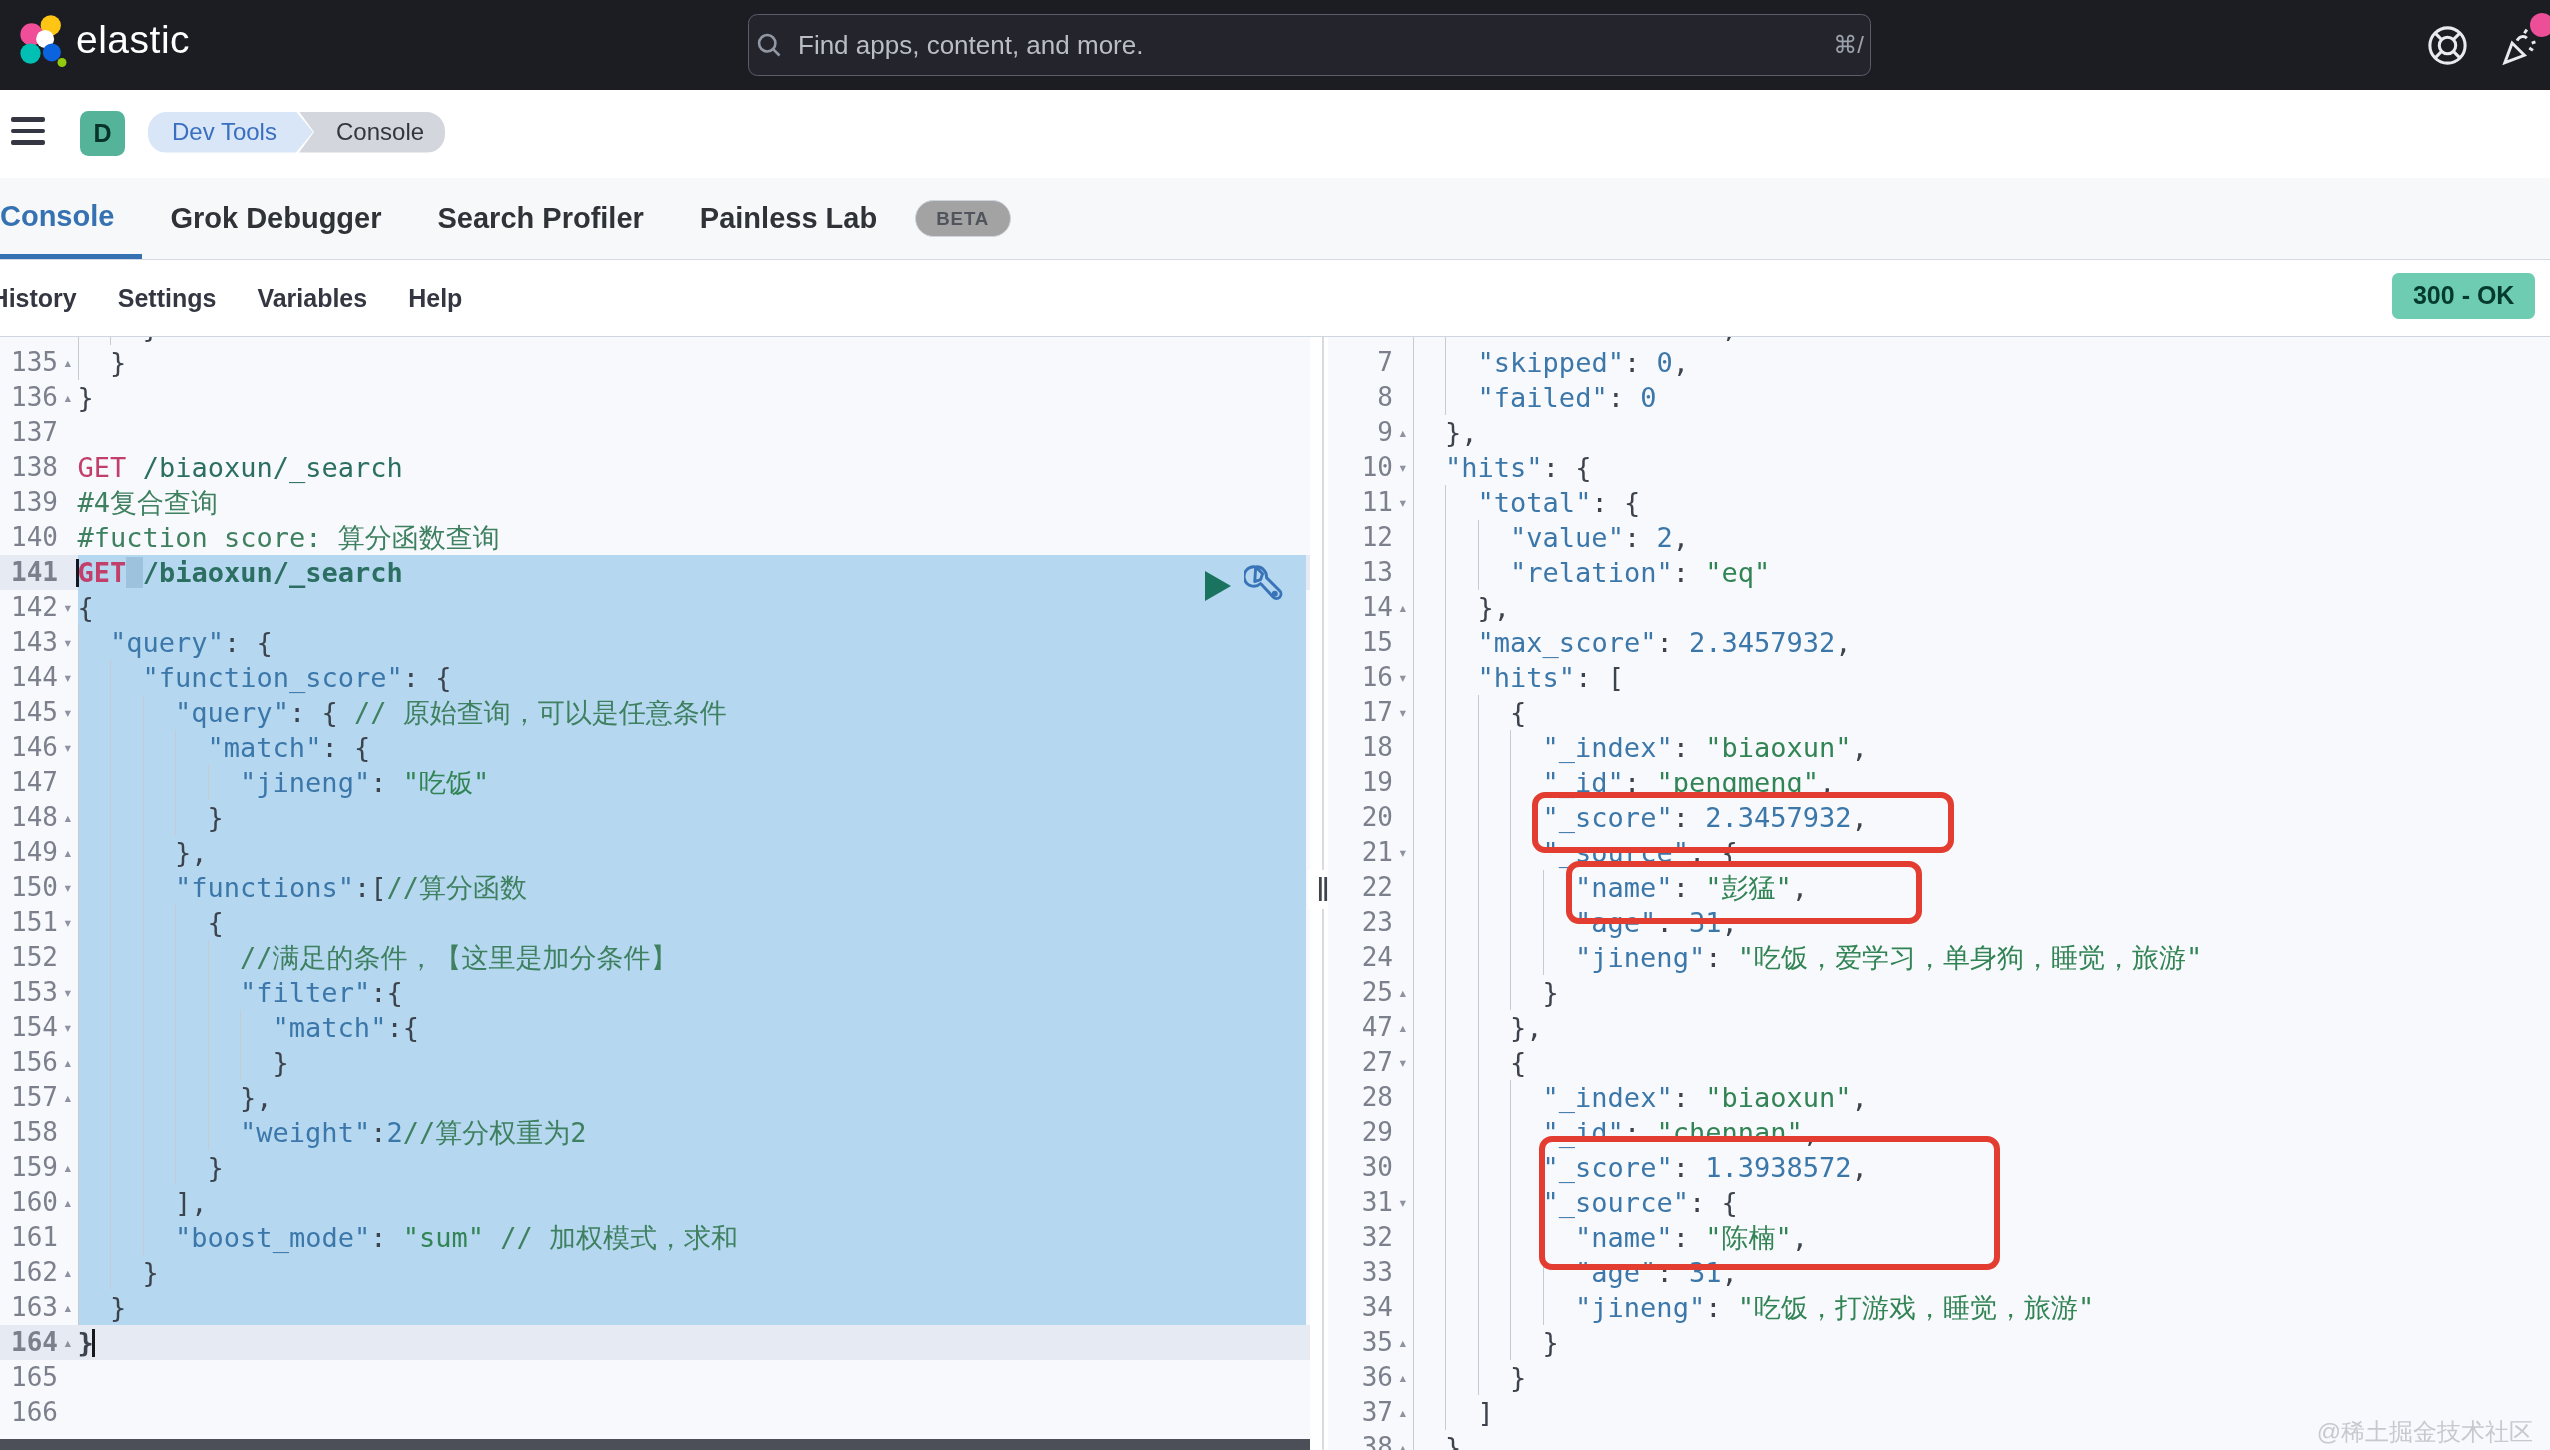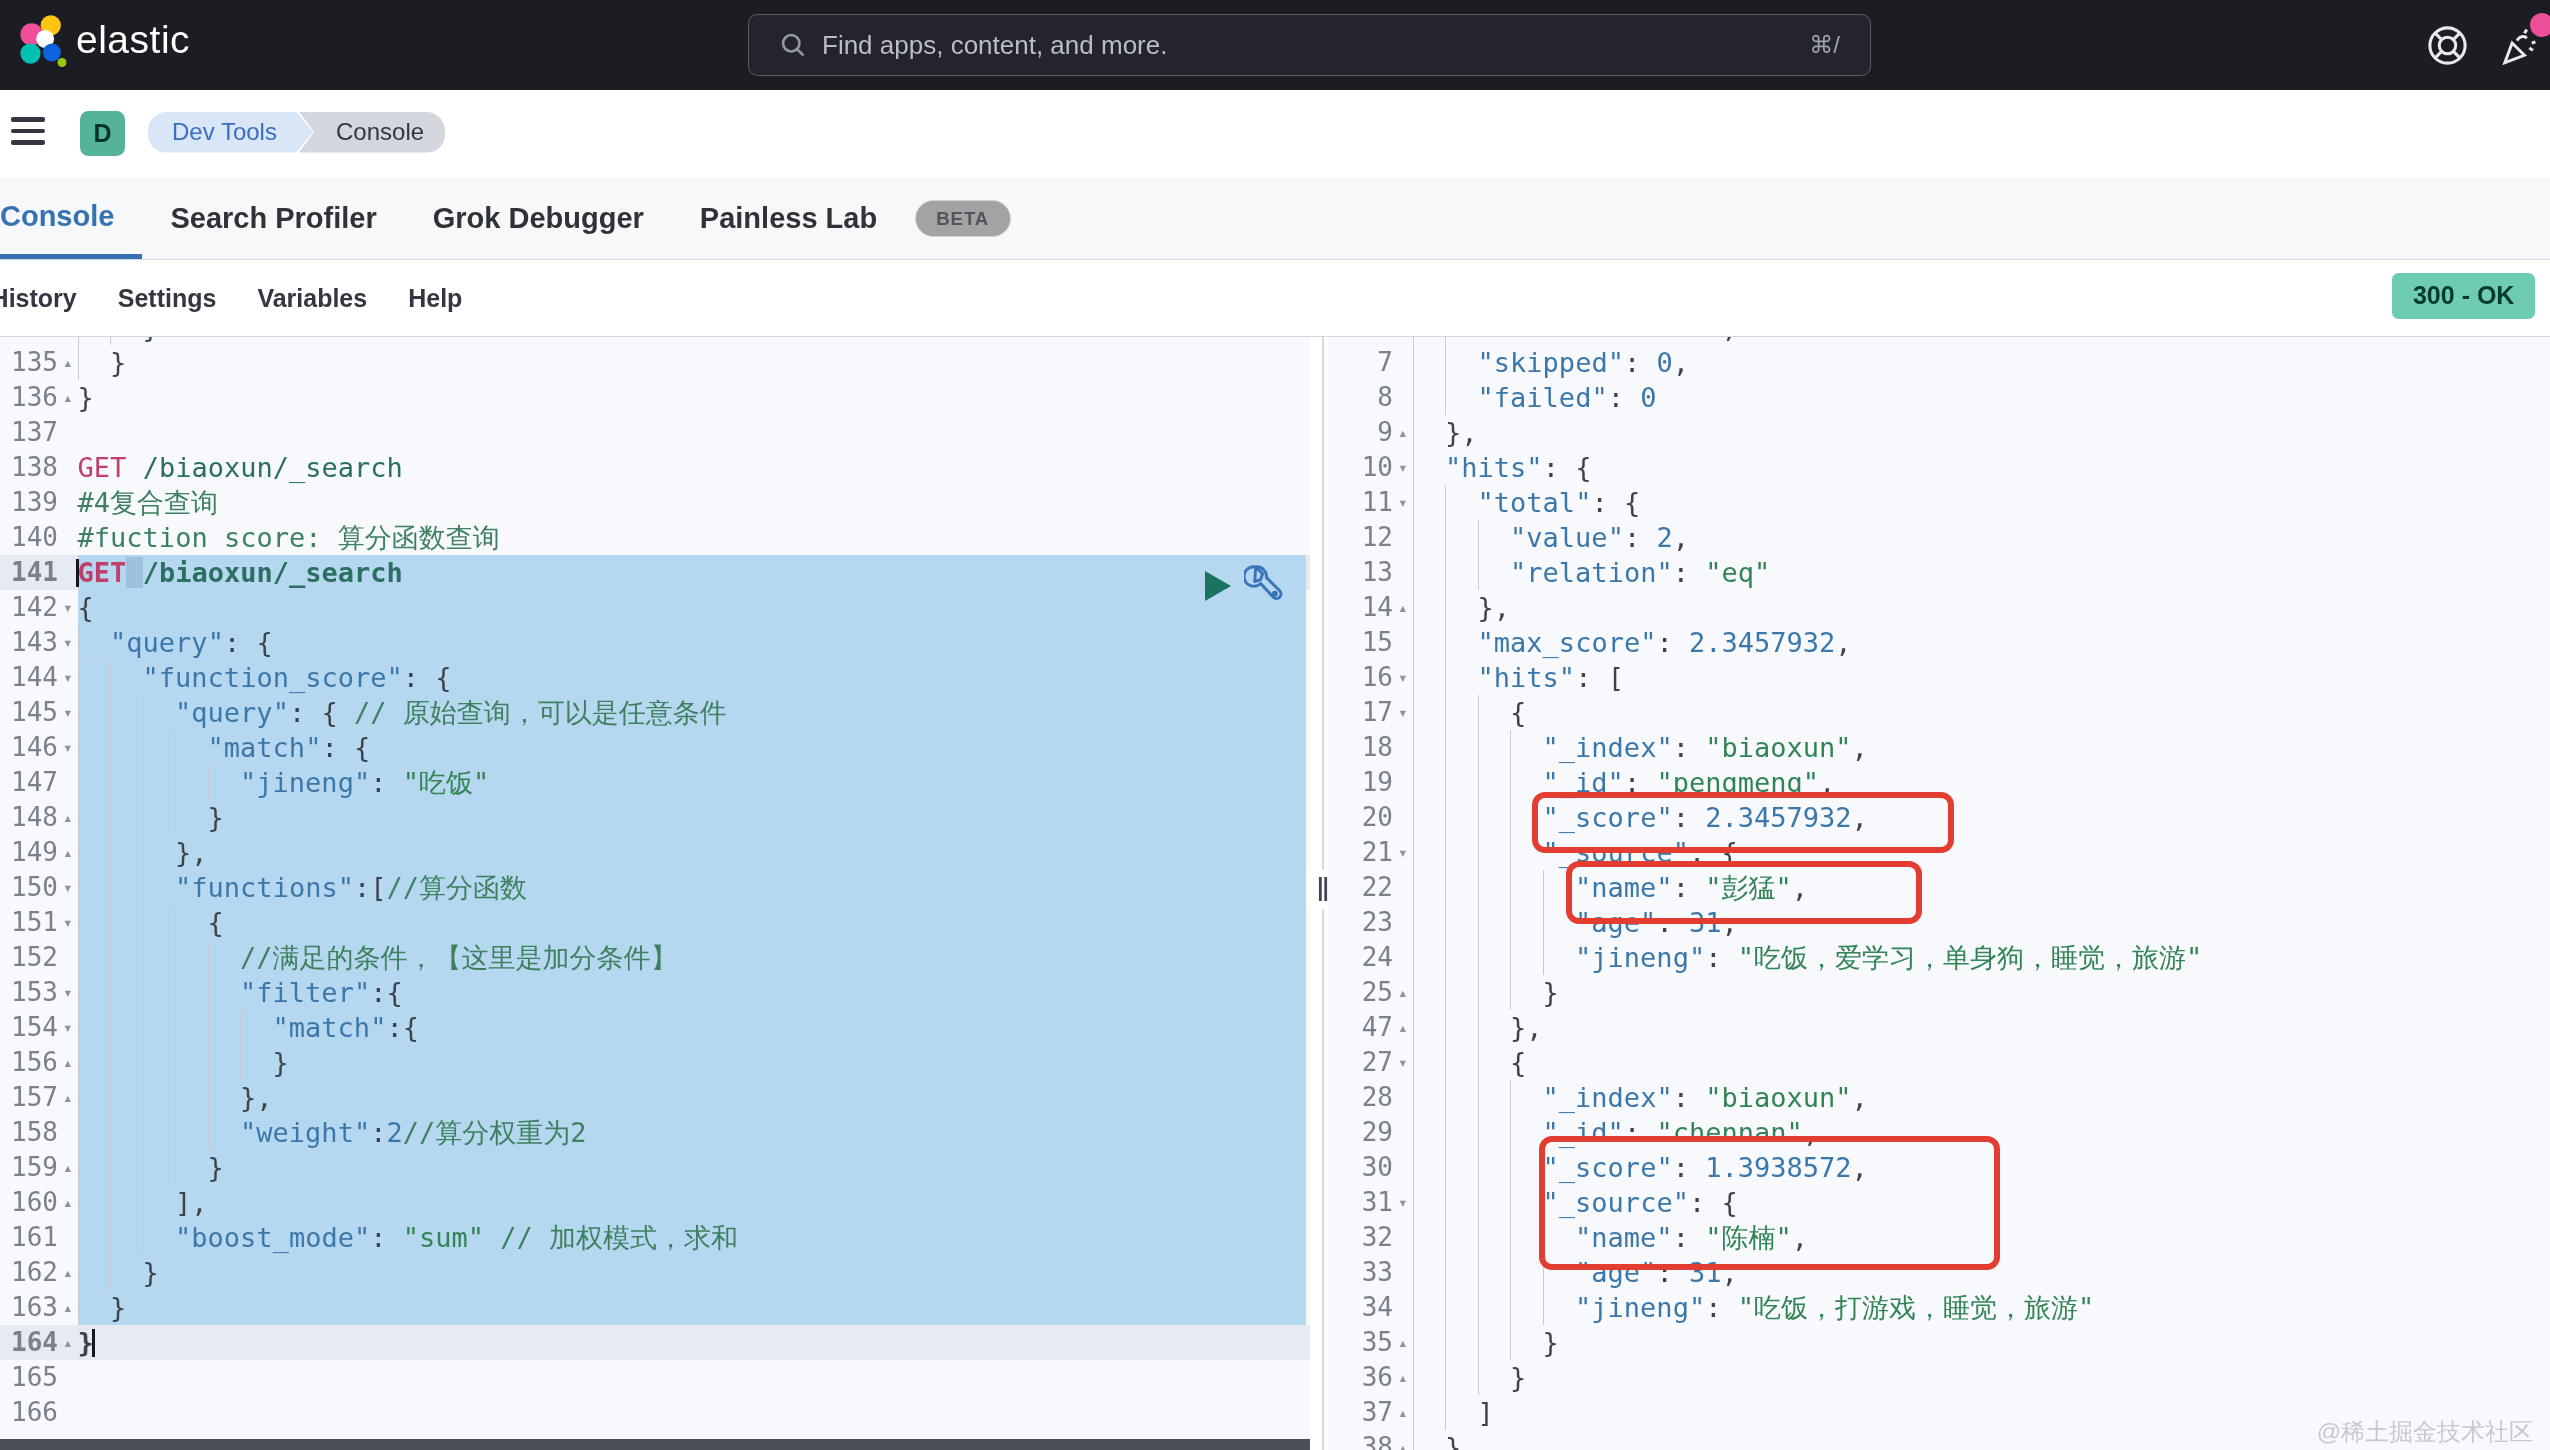--- a/index.html
+++ b/index.html
@@ -5,21 +5,21 @@
   html,body{margin:0;padding:0;}
   body{width:2550px;height:1450px;overflow:hidden;background:#fff;
        font-family:"Liberation Sans",sans-serif;position:relative;}
 
   
   .hdr{position:absolute;left:0;top:0;width:2550px;height:90px;background:#1c1d23;}
   .logo{position:absolute;left:17px;top:13px;display:flex;align-items:center;gap:5px;}
   .logo-text{color:#fff;font-size:39px;font-weight:500;letter-spacing:0.5px;}
   .searchbox{position:absolute;left:748px;top:14px;width:1123px;height:62px;
              background:#24252c;border:1.9px solid #5a5e6a;border-radius:9.4px;
-             display:flex;align-items:center;padding:0 30px;box-sizing:border-box;}
+             display:flex;align-items:center;padding:0 6px;box-sizing:border-box;}
   .searchbox .ph{color:#b9bdc6;font-size:26px;flex:1;margin-left:15px;}
   .searchbox .sc{color:#9ba1ac;font-size:24px;}
   .hdr-icons{position:absolute;right:0;top:0;height:90px;display:flex;align-items:center;gap:24px;padding-right:5.6px;}
   .newsfeed-wrap{position:relative;width:49px;height:49px;}
   .pinkdot{position:absolute;right:-9.4px;top:-7.5px;width:24px;height:24px;border-radius:50%;background:#ec4f98;}
 
   
   .crumbrow{position:absolute;left:0;top:90px;width:2550px;height:88px;background:#fff;}
   .burger{position:absolute;left:11.2px;top:27px;width:34px;height:28px;display:flex;flex-direction:column;justify-content:space-between;cursor:pointer;}
   .burger div{height:4.7px;background:#343741;border-radius:1.9px;}
@@ -146,22 +146,22 @@
       <div></div>
     </div>
   <div class="space-avatar">D</div>
   <div class="crumb crumb1">Dev Tools</div>
   <div class="crumb crumb2">Console</div>
 </div>
 
 <div class="tabrow">
   <div class="tabs">
     <div class="tab active">Console</div>
+    <div class="tab">Grok Debugger</div>
     <div class="tab">Search Profiler</div>
-    <div class="tab">Grok Debugger</div>
     <div class="tab">Painless Lab</div>
   </div>
   <div class="beta-pill">BETA</div>
 </div>
 
 <div class="menurow">
   <div class="menu">
     <div class="menu-item">History</div>
     <div class="menu-item">Settings</div>
     <div class="menu-item">Variables</div>

